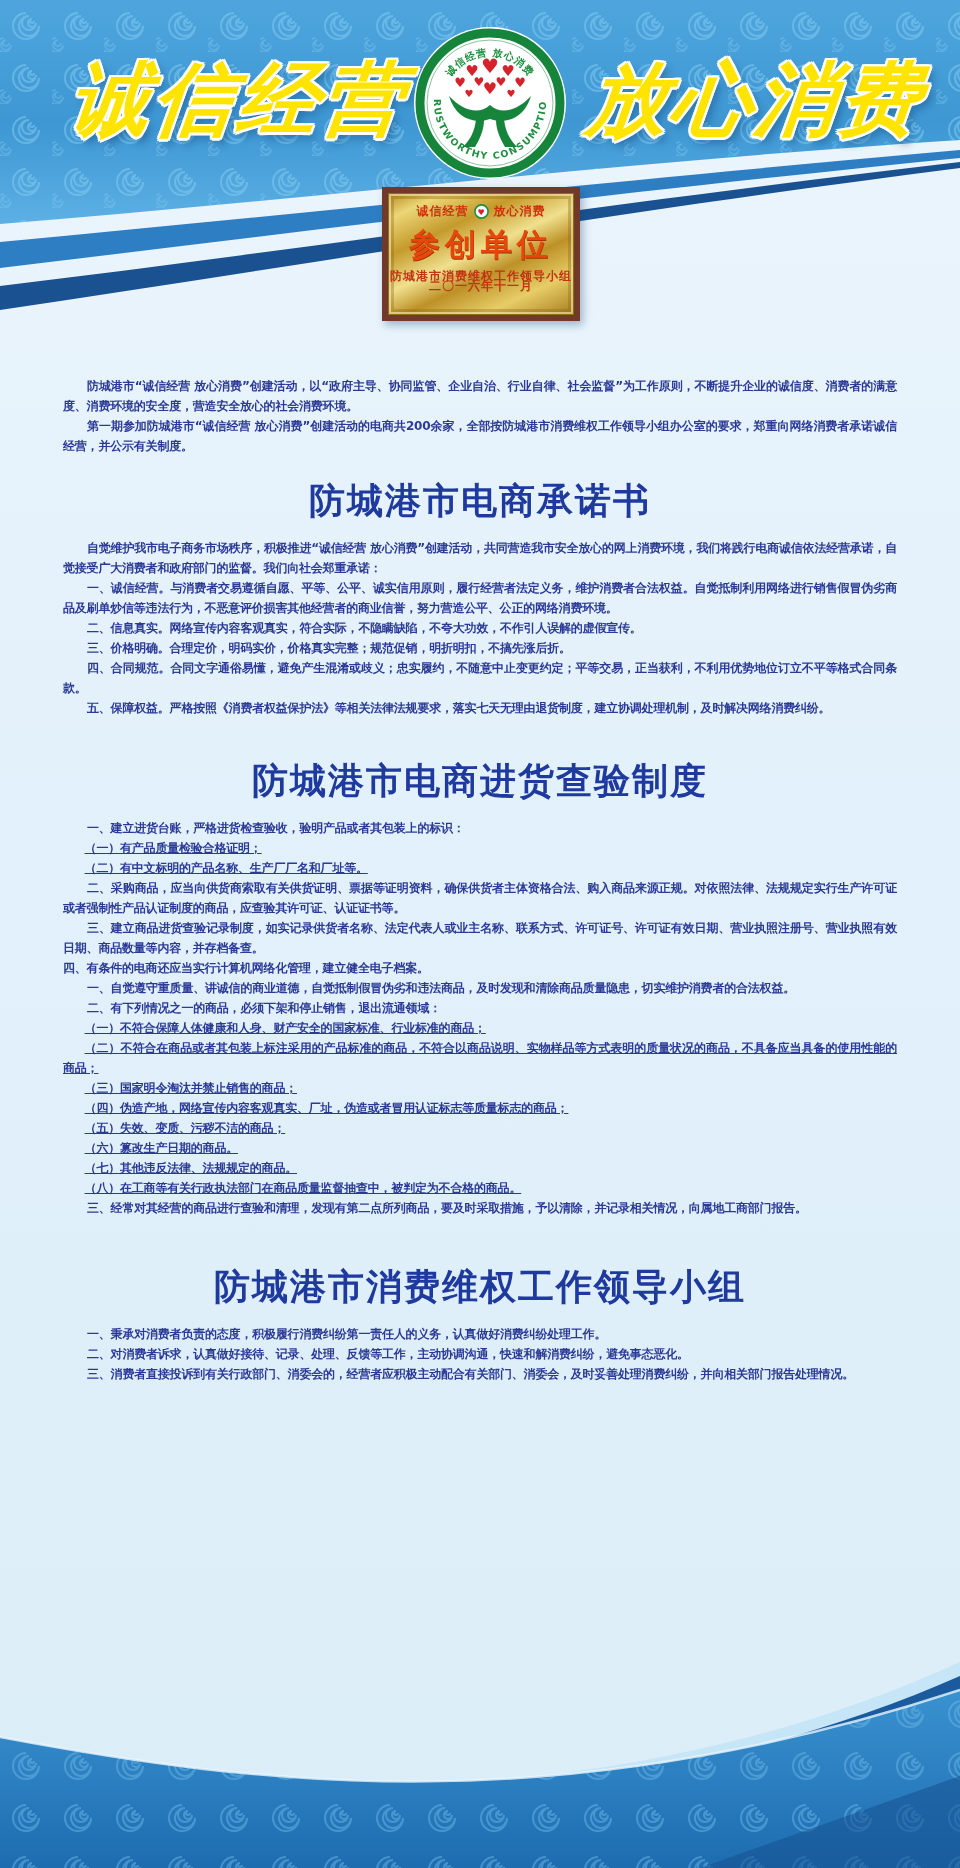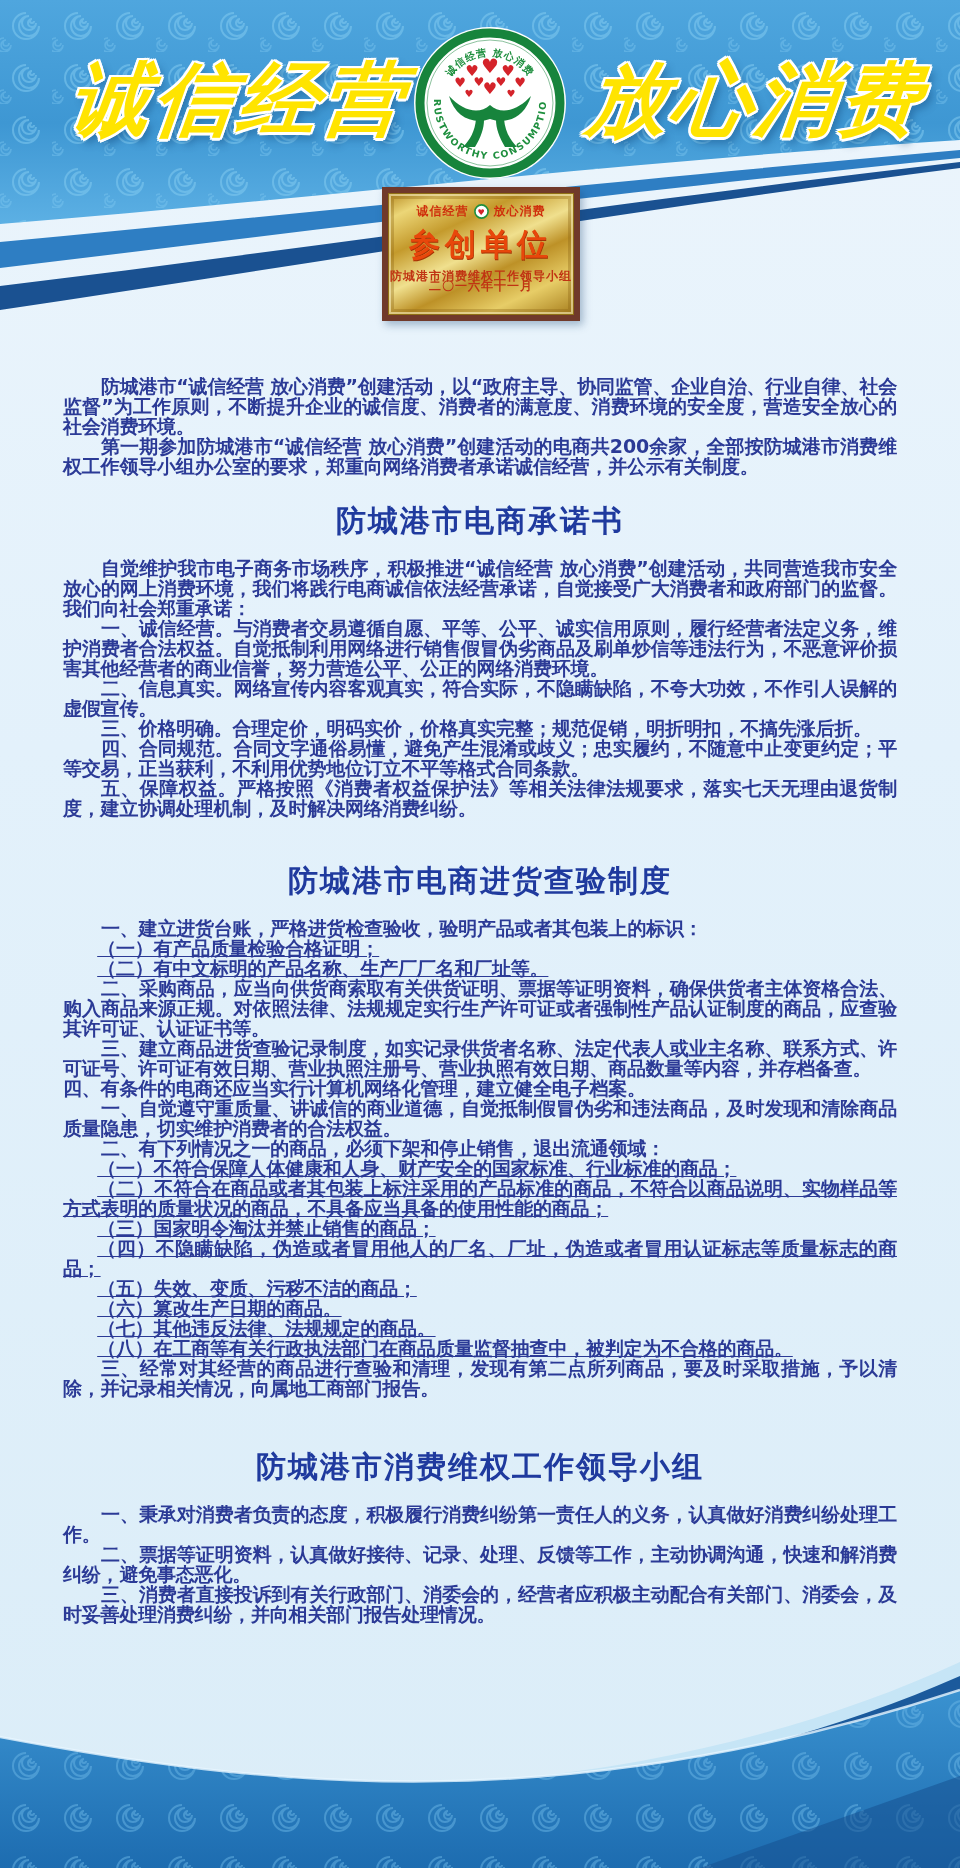--- a/index.html
+++ b/index.html
@@ -36,26 +36,26 @@
     box-shadow:inset 0 0 0 2px rgba(250,240,190,.6),inset 0 0 0 5px rgba(140,100,20,.35);
     text-align:center;padding-top:9px;
   }
   .plaque-row1{display:flex;align-items:center;justify-content:center;gap:5px;
     font-size:12px;font-weight:700;color:#cf2f0c;letter-spacing:1px;}
   .plaque-title{font-size:31px;font-weight:900;color:#e8470b;letter-spacing:5px;
     margin-top:4px;text-shadow:.5px .5px 0 #a33305;}
   .plaque-foot{margin-top:6px;font-size:12px;line-height:9.5px;color:#c03413;letter-spacing:1px;font-weight:700;}
 
   .content{position:absolute;left:63px;top:376px;width:834px;color:#2b3a96;}
-  .content p{margin:0;font-size:19px;line-height:20px;font-weight:700;
+  .content p{margin:0;font-size:12px;line-height:20px;font-weight:700;
     text-align:justify;text-indent:2em;letter-spacing:-0.2px;}
   .content p.sub{text-indent:1.8em;text-decoration:underline;}
   .content p.flush{text-indent:0;}
   .content h2{
-    margin:46px 0 20px 0;font-size:30px;line-height:34px;font-weight:900;
+    margin:46px 0 20px 0;font-size:36px;line-height:34px;font-weight:900;
     color:#1f3a9e;text-align:center;letter-spacing:2px;
   }
   .content h2.h-1{margin-top:28px;}
   .content h2.h-3{margin-top:44px;}
   .content h2.h-4{margin-top:52px;}
 </style>
 </head>
 <body>
 
 <div class="page">
@@ -151,30 +151,30 @@
     <p class="sub">（二）有中文标明的产品名称、生产厂厂名和厂址等。</p>
     <p>二、采购商品，应当向供货商索取有关供货证明、票据等证明资料，确保供货者主体资格合法、购入商品来源正规。对依照法律、法规规定实行生产许可证或者强制性产品认证制度的商品，应查验其许可证、认证证书等。</p>
     <p>三、建立商品进货查验记录制度，如实记录供货者名称、法定代表人或业主名称、联系方式、许可证号、许可证有效日期、营业执照注册号、营业执照有效日期、商品数量等内容，并存档备查。</p>
     <p class="flush">四、有条件的电商还应当实行计算机网络化管理，建立健全电子档案。</p>
 
     <p>一、自觉遵守重质量、讲诚信的商业道德，自觉抵制假冒伪劣和违法商品，及时发现和清除商品质量隐患，切实维护消费者的合法权益。</p>
     <p>二、有下列情况之一的商品，必须下架和停止销售，退出流通领域：</p>
     <p class="sub">（一）不符合保障人体健康和人身、财产安全的国家标准、行业标准的商品；</p>
     <p class="sub">（二）不符合在商品或者其包装上标注采用的产品标准的商品，不符合以商品说明、实物样品等方式表明的质量状况的商品，不具备应当具备的使用性能的商品；</p>
     <p class="sub">（三）国家明令淘汰并禁止销售的商品；</p>
-    <p class="sub">（四）不隐瞒缺陷，伪造或者冒用他人的厂名、厂址，伪造或者冒用认证标志等质量标志的商品；</p>
+    <p class="sub">（四）伪造产地，网络宣传内容客观真实、厂址，伪造或者冒用认证标志等质量标志的商品；</p>
     <p class="sub">（五）失效、变质、污秽不洁的商品；</p>
     <p class="sub">（六）篡改生产日期的商品。</p>
     <p class="sub">（七）其他违反法律、法规规定的商品。</p>
     <p class="sub">（八）在工商等有关行政执法部门在商品质量监督抽查中，被判定为不合格的商品。</p>
     <p>三、经常对其经营的商品进行查验和清理，发现有第二点所列商品，要及时采取措施，予以清除，并记录相关情况，向属地工商部门报告。</p>
 
     <h2 class="h-4">防城港市消费维权工作领导小组</h2>
     <p>一、秉承对消费者负责的态度，积极履行消费纠纷第一责任人的义务，认真做好消费纠纷处理工作。</p>
-    <p>二、票据等证明资料，认真做好接待、记录、处理、反馈等工作，主动协调沟通，快速和解消费纠纷，避免事态恶化。</p>
+    <p>二、对消费者诉求，认真做好接待、记录、处理、反馈等工作，主动协调沟通，快速和解消费纠纷，避免事态恶化。</p>
     <p>三、消费者直接投诉到有关行政部门、消委会的，经营者应积极主动配合有关部门、消委会，及时妥善处理消费纠纷，并向相关部门报告处理情况。</p>
   </div>
 
   <svg class="deco ftr-svg" width="960" height="232" viewBox="0 0 960 232">
     <defs>
       <linearGradient id="fb" x1="0" y1="0" x2="0" y2="1">
         <stop offset="0" stop-color="#3a92d0"></stop>
         <stop offset="1" stop-color="#1d6cb0"></stop>
       </linearGradient>
       <pattern id="sw2" width="52" height="52" patternUnits="userSpaceOnUse">

